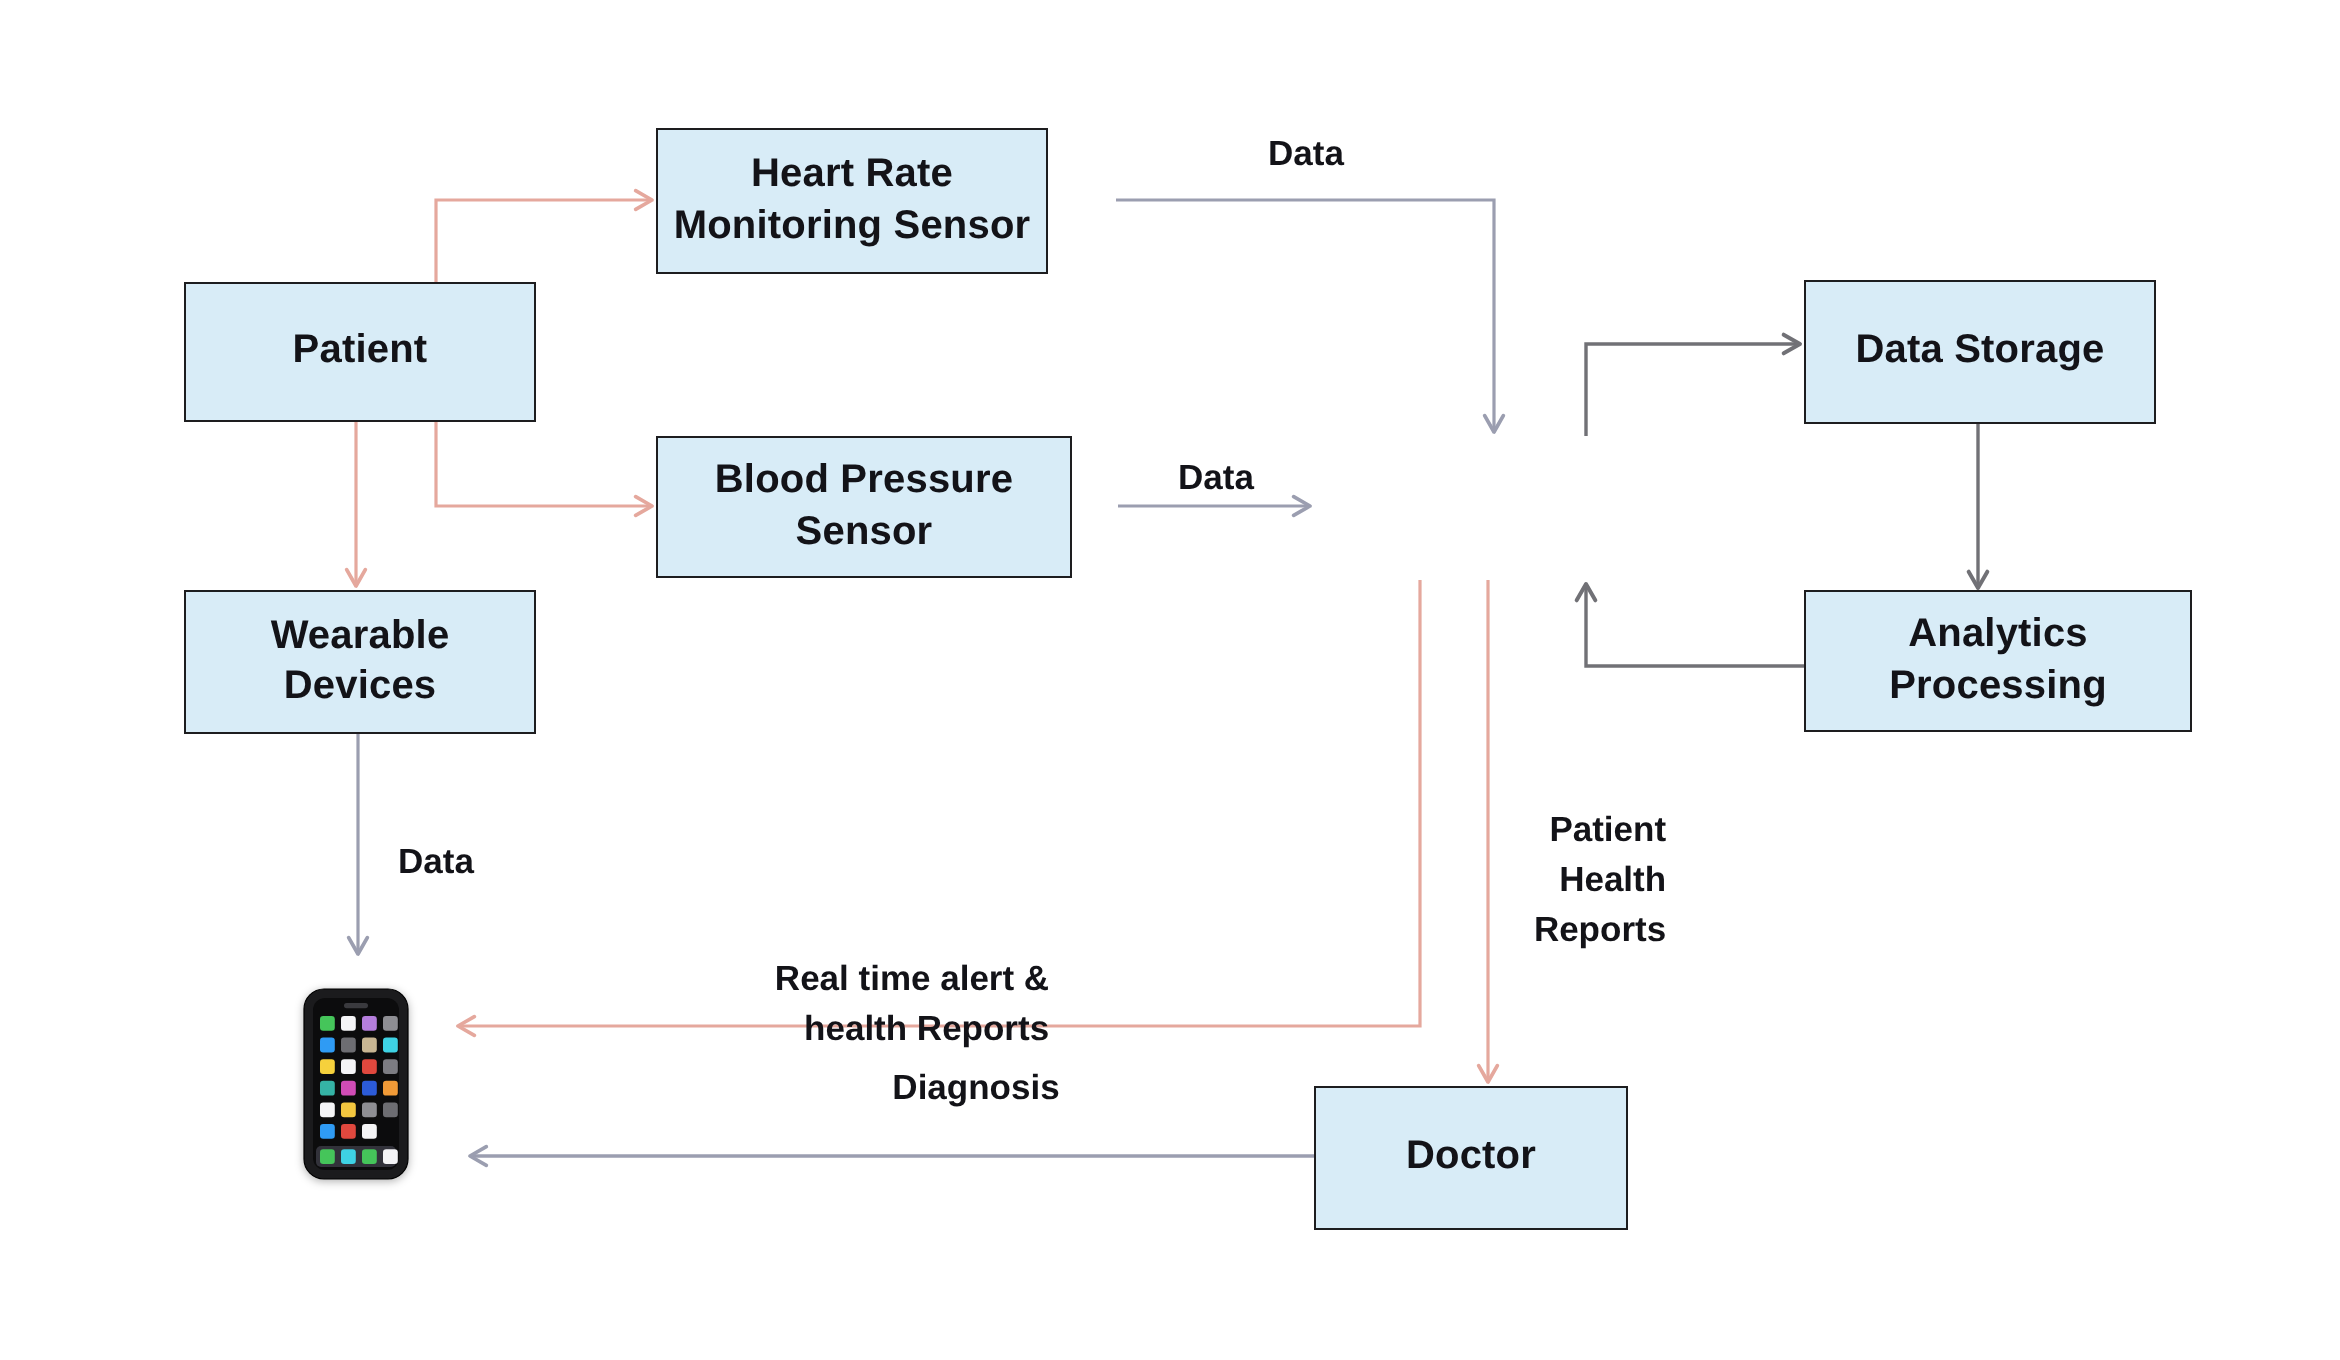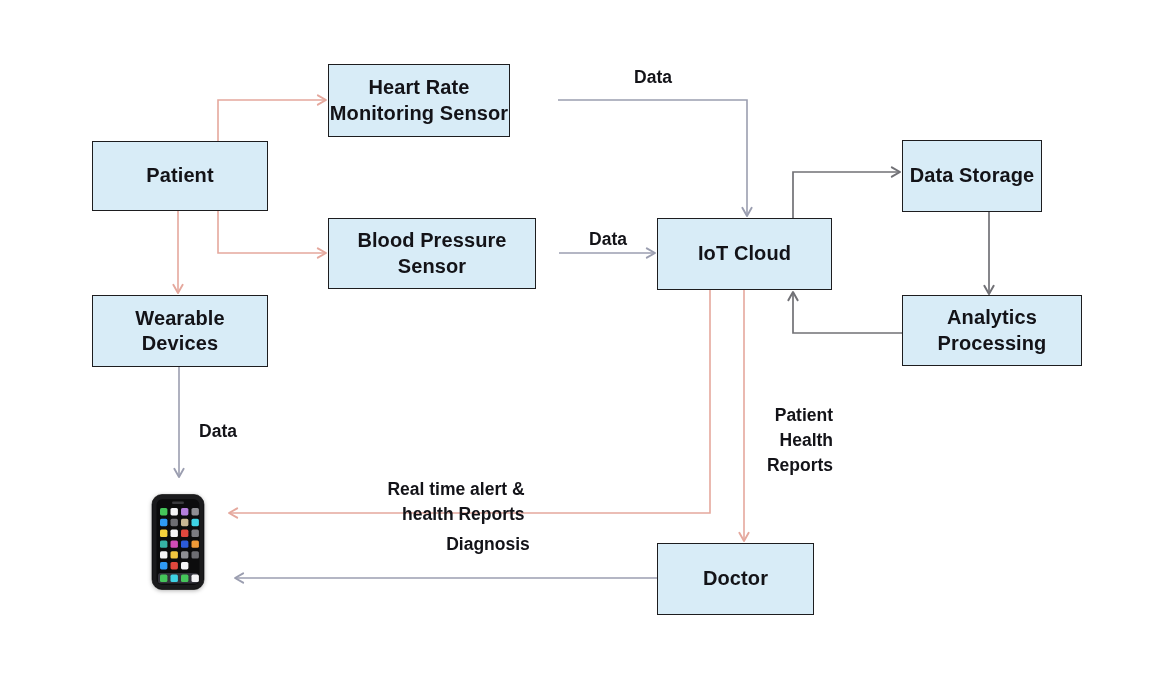--- a/index.html
+++ b/index.html
@@ -80,34 +80,33 @@
     <path d="M 179,367 L 179,477" fill="none" stroke="#9b9eb0" stroke-width="1.6" marker-end="url(#head-gray)"></path>
     <path d="M 657,578 L 235,578" fill="none" stroke="#9b9eb0" stroke-width="1.7" marker-end="url(#head-gray)"></path>
 
     <path d="M 793,218 L 793,172 L 900,172" fill="none" stroke="#717176" stroke-width="1.7" marker-end="url(#head-dark)"></path>
     <path d="M 989,212 L 989,294" fill="none" stroke="#717176" stroke-width="1.7" marker-end="url(#head-dark)"></path>
     <path d="M 902,333 L 793,333 L 793,292" fill="none" stroke="#717176" stroke-width="1.7" marker-end="url(#head-dark)"></path>
   </svg>
 
   <div class="node" style="left:92px;  top:141px; width:176px; height:70px;">Patient</div>
 
-  <div class="node" style="left:328px; top:64px;  width:182px; height:73px;">Heart Rate
+  <div class="node" style="left:328px; top:64px;  width:196px; height:73px;">Heart Rate
 Monitoring Sensor</div>
 
   <div class="node" style="left:328px; top:218px; width:208px; height:71px;">Blood Pressure
 Sensor</div>
 
   <div class="node" style="left:92px;  top:295px; width:176px; height:72px;">Wearable
 Devices</div>
 
-  <div class="node" style="left:657px; top:218px; width:175px; height:72px;">IoT Cloud</div>
 
-  <div class="node" style="left:902px; top:140px; width:140px; height:72px;">Data Storage</div>
+  <div class="node" style="left:902px; top:140px; width:176px; height:72px;">Data Storage</div>
 
-  <div class="node" style="left:902px; top:295px; width:180px; height:71px;">Analytics
+  <div class="node" style="left:902px; top:295px; width:194px; height:71px;">Analytics
 Processing</div>
 
   <div class="node" style="left:657px; top:543px; width:157px; height:72px;">Doctor</div>
 
   <div class="edge-label" style="left:653px; top:77px;">Data</div>
 
   <div class="edge-label" style="left:608px; top:239px;">Data</div>
 
   <div class="edge-label" style="left:218px; top:431px;">Data</div>
 

